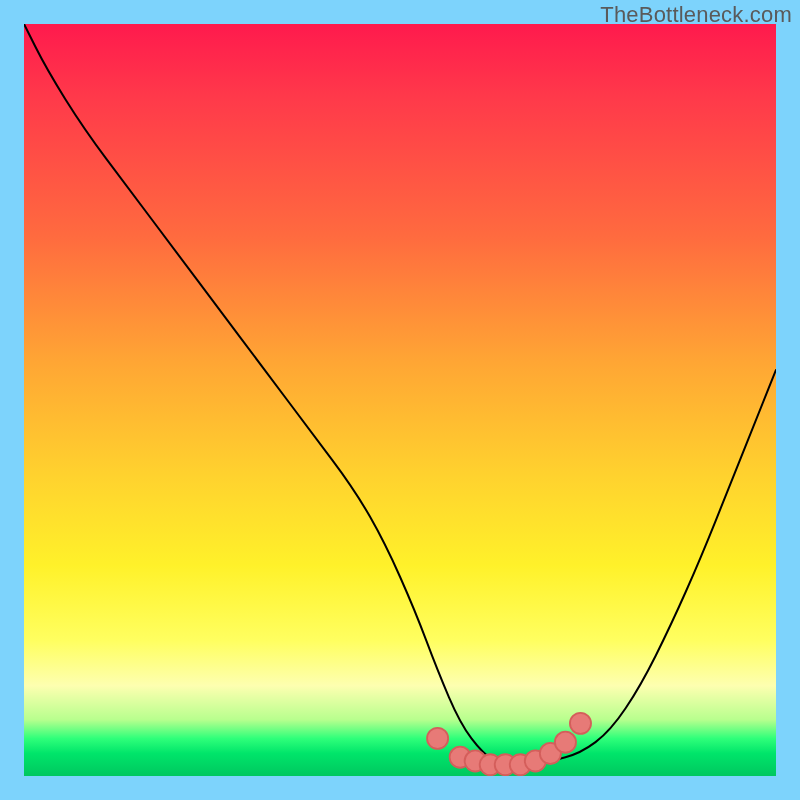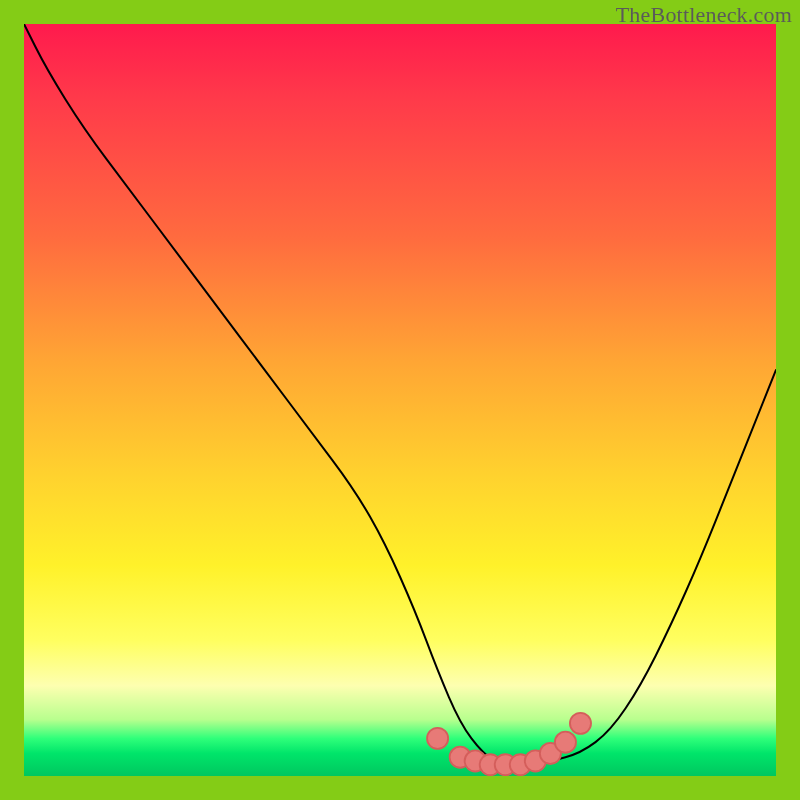--- a/index.html
+++ b/index.html
@@ -8,22 +8,21 @@
     background: #000;
     width: 800px;
     height: 800px;
     overflow: hidden;
     font-family: Arial, Helvetica, sans-serif;
   }
   .frame {
     position: relative;
     width: 800px;
     height: 800px;
-    background: #84cc16;
-    font-family: Liberation Serif, serif;
+    background: #7dd3fc;
   }
   .plot-area {
     position: absolute;
     left: 24px;
     top: 24px;
     width: 752px;
     height: 752px;
   }
   .gradient-bg {
     position: absolute;

